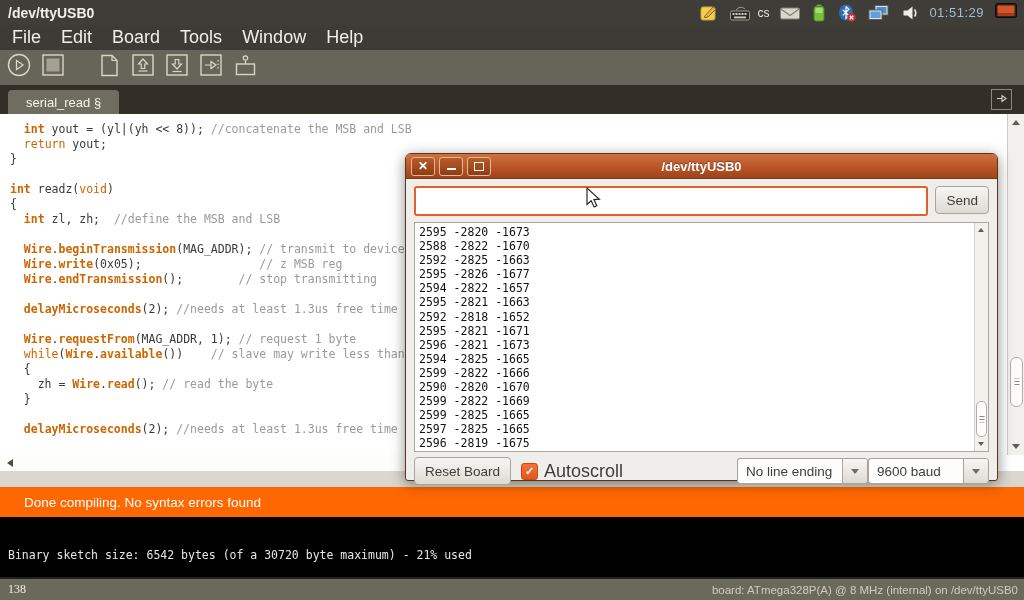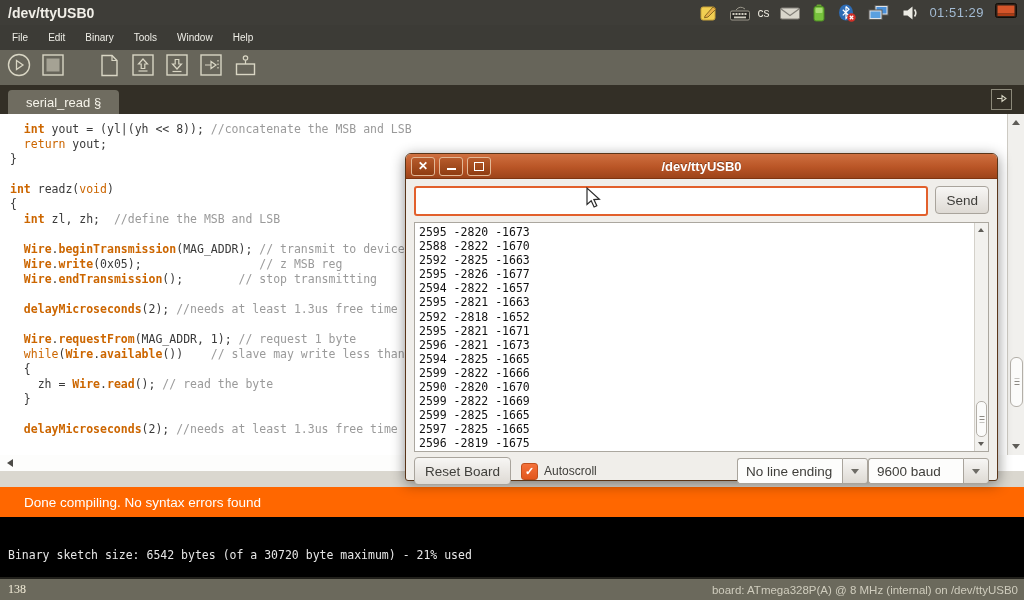--- a/index.html
+++ b/index.html
@@ -12,21 +12,21 @@
              display:flex;align-items:center;color:#f1efe8;}
   .panel-title{font-weight:bold;font-size:14px;padding-left:8px;flex:1;}
   .tray{display:flex;align-items:center;gap:10px;padding-right:6px;}
   .tray .icn{display:inline-flex;align-items:center;}
   .layout-label{font-size:12px;color:#e9e6db;margin-left:-4px;}
   .clock{font-size:13px;color:#a3bbd3;letter-spacing:.5px;}
 
   
   .menu-bar{position:absolute;left:0;top:25px;width:1024px;height:25px;background:#3c3b36;
             display:flex;align-items:center;padding-left:2px;box-sizing:border-box;}
-  .menu-item{color:#efeee7;font-size:10px;padding:3px 10px;}
+  .menu-item{color:#efeee7;font-size:18px;padding:3px 10px;}
 
   
   .toolbar{position:absolute;left:0;top:50px;width:1024px;height:35px;background:#67655a;
            display:flex;align-items:center;gap:6px;padding-left:5px;box-sizing:border-box;}
   .tool-btn{width:28px;height:28px;display:flex;align-items:center;justify-content:center;}
   .tool-btn:nth-child(2){margin-right:22px;}
 
   
   .tab-bar{position:absolute;left:0;top:85px;width:1024px;height:29px;background:#332f26;}
   .tab{position:absolute;left:8px;bottom:0;height:24px;background:#6f6c60;color:#f6f4ea;
@@ -106,21 +106,21 @@
         border-left:3.5px solid transparent;border-right:3.5px solid transparent;}
   .sm-vscroll .up{top:5px;border-bottom:4.5px solid #5e5c57;}
   .sm-vscroll .down{bottom:5px;border-top:4.5px solid #5e5c57;}
   .sm-vscroll .thumb{position:absolute;left:1px;top:178px;width:9px;height:34px;
         background:#fbfbfa;border:1px solid #b3afa8;border-radius:5px;}
   .sm-controls{margin-top:5px;display:flex;align-items:center;}
   .checkbox{width:15px;height:15px;border:1px solid #c14f1d;border-radius:3px;
         background:linear-gradient(#f4713a,#e2571d);display:flex;align-items:center;
         justify-content:center;color:#fff;font-size:11px;font-weight:bold;
         margin:0 6px 0 10px;}
-  .chk-label{font-size:12px;color:#3f3e3a;}
+  .chk-label{font-size:18px;color:#3f3e3a;}
   .spacer{flex:1;}
   .combo{display:flex;margin-left:0;}
   .combo-field{height:24px;border:1px solid #a9a49c;border-right:none;background:#fdfdfc;
         font-size:13.5px;color:#3f3e3a;display:flex;align-items:center;padding:0 8px;
         border-radius:3px 0 0 3px;}
   .combo-btn{width:26px;height:26px;box-sizing:border-box;border:1px solid #a9a49c;
         border-radius:0 3px 3px 0;background:linear-gradient(#f7f6f4,#dedad4);
         display:flex;align-items:center;justify-content:center;}
   .combo-btn .arr{width:0;height:0;border-left:4px solid transparent;
         border-right:4px solid transparent;border-top:5px solid #6e6c66;}
@@ -200,21 +200,21 @@
               <rect x="3.5" y="4.5" width="17" height="8" fill="#d4552a"></rect>
               <rect x="3.5" y="12.5" width="17" height="2.5" fill="#a93c16"></rect>
             </svg>
           </span></span>
     </div>
   </div>
 
   <div class="menu-bar" id="menu-bar">
       <span class="menu-item">File</span>
       <span class="menu-item">Edit</span>
-      <span class="menu-item">Binary</span>
+      <span class="menu-item">Board</span>
       <span class="menu-item">Tools</span>
       <span class="menu-item">Window</span>
       <span class="menu-item">Help</span>
     </div>
 
   <div class="toolbar" id="toolbar">
       <div class="tool-btn">
         <span class="icn"><svg width="27" height="27">
             <circle cx="13" cy="13" r="10.5" fill="none" stroke="#d9d6c4" stroke-width="1.4"></circle>
             <path d="M10.5 8.5 L17 13 L10.5 17.5 Z" fill="none" stroke="#d9d6c4" stroke-width="1.3"></path>

